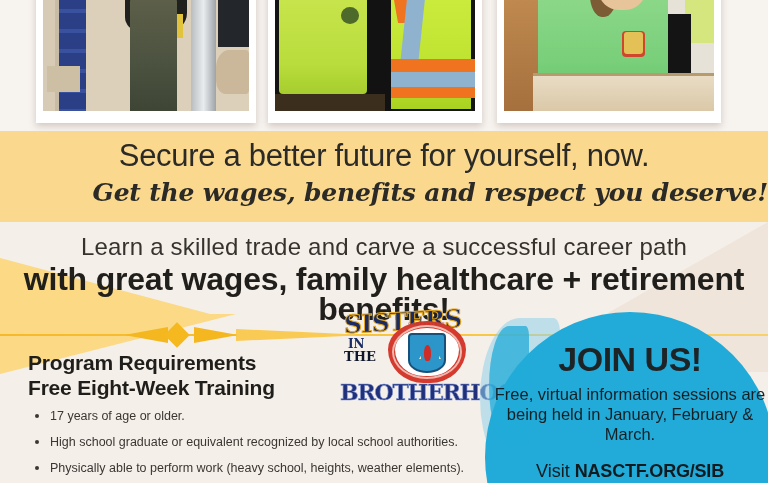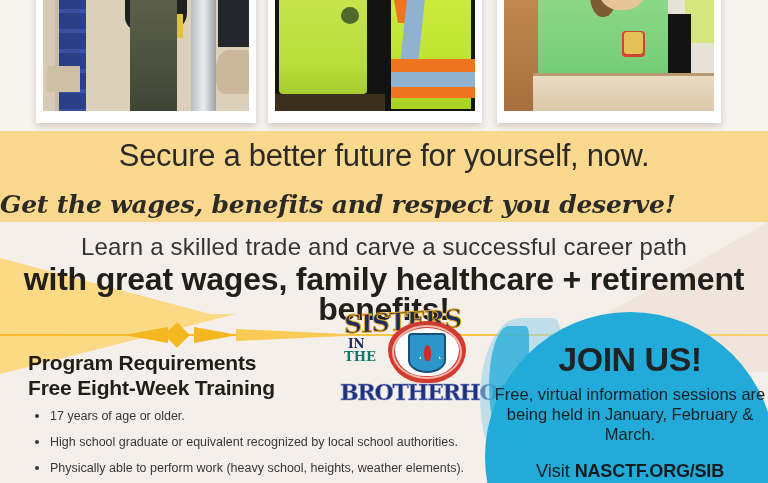--- a/index.html
+++ b/index.html
@@ -65,24 +65,24 @@
   .im3g{position:absolute;left:77%;top:18%;width:12%;height:56%;background:#141414;}
   .im3h{position:absolute;left:86%;top:-4%;width:16%;height:46%;background:#d6e67e;}
   .im3i{position:absolute;left:14%;top:70%;width:88%;height:34%;
       background:linear-gradient(180deg,#e9dcc4,#d8c5a4);}
   .im3j{position:absolute;left:14%;top:68%;width:88%;height:5%;background:#b89a6f;}
 
   
   .banner{position:absolute;left:0;top:131px;width:768px;height:91px;background:#FAD98E;}
   .banner-l1{position:absolute;left:0;right:0;top:6px;text-align:center;
      font-size:31px;line-height:38px;color:#2b2a26;letter-spacing:-.3px;}
-  .banner-l2{position:absolute;left:0;right:0;top:46px;text-align:left;
+  .banner-l2{position:absolute;left:0;right:0;top:46px;text-align:right;
      font-family:"DejaVu Serif", serif;
      font-style:italic;font-weight:bold;font-size:25px;line-height:32px;color:#2b2a26;
-     letter-spacing:-.2px;margin-top:12px;}
+     letter-spacing:-.2px;}
 
   
   .mid{position:absolute;left:0;top:222px;width:768px;height:80px;}
   .mid-l1{position:absolute;left:0;right:0;top:10px;text-align:center;
      font-size:24px;line-height:30px;color:#36332e;letter-spacing:.2px;}
   .mid-l2{position:absolute;left:0;right:0;top:42px;text-align:center;
      font-weight:bold;font-size:32px;line-height:30px;color:#201f1c;letter-spacing:-.2px;}
 
   
   .beige-wedge{position:absolute;right:0;top:222px;width:300px;height:150px;
@@ -117,21 +117,21 @@
   
   .logo{position:absolute;left:338px;top:305px;width:132px;height:110px;}
   .logo-sisters{position:absolute;left:6px;top:0;width:126px;height:34px;
      font-family:"DejaVu Serif", serif;font-weight:bold;font-size:25px;line-height:34px;
      color:#1a2c63;letter-spacing:-1px;text-align:left;
      transform:skewY(-3deg);
      -webkit-text-stroke:1px #E8A81C;}
   .logo-in{position:absolute;left:10px;top:33px;font-family:"DejaVu Serif", serif;font-weight:bold;
      font-size:12px;line-height:13px;color:#1a2c63;}
   .logo-the{position:absolute;left:6px;top:45px;font-family:"DejaVu Serif", serif;font-weight:bold;
-     font-size:13px;line-height:14px;color:#0f766e;}
+     font-size:13px;line-height:14px;color:#0f172a;}
   .logo-brotherhood{position:absolute;left:2px;top:74px;width:130px;
      font-family:"DejaVu Serif", serif;font-weight:bold;font-size:22px;line-height:26px;
      color:#20307a;letter-spacing:-1.2px;text-align:center;
      -webkit-text-stroke:.6px #7b8fd0;}
   .emblem{position:absolute;left:50px;top:16px;width:78px;height:62px;}
   .emb-ring{position:absolute;inset:0;border:7px solid #D43B2E;border-radius:50% 50% 46% 46%/46% 46% 54% 54%;
      background:#fff;box-sizing:border-box;}
   .emb-ring2{position:absolute;inset:4px;border:2px solid #efb9b0;border-radius:50%;box-sizing:border-box;}
   .emb-shield{position:absolute;left:20px;top:12px;width:38px;height:40px;
      background:#2C95C9;border:2px solid #17517a;border-radius:4px 4px 50% 50%/4px 4px 32% 32%;box-sizing:border-box;}

